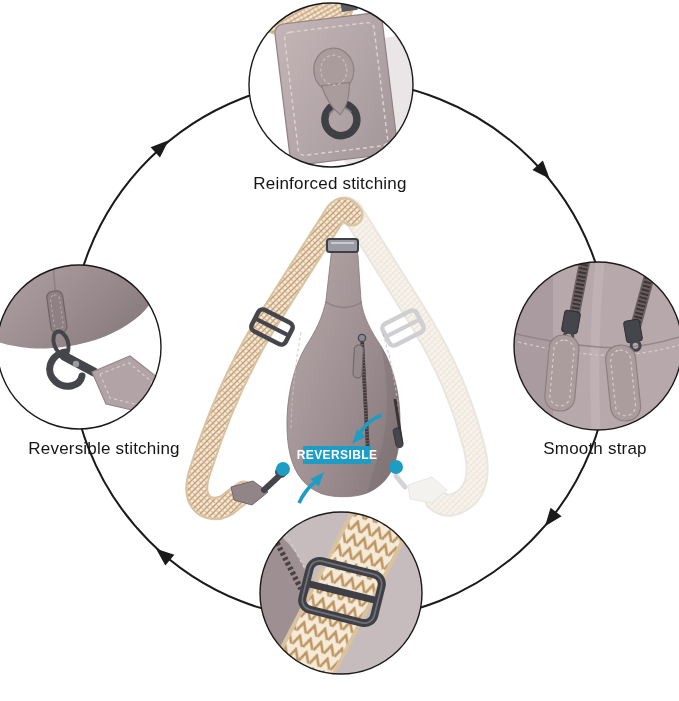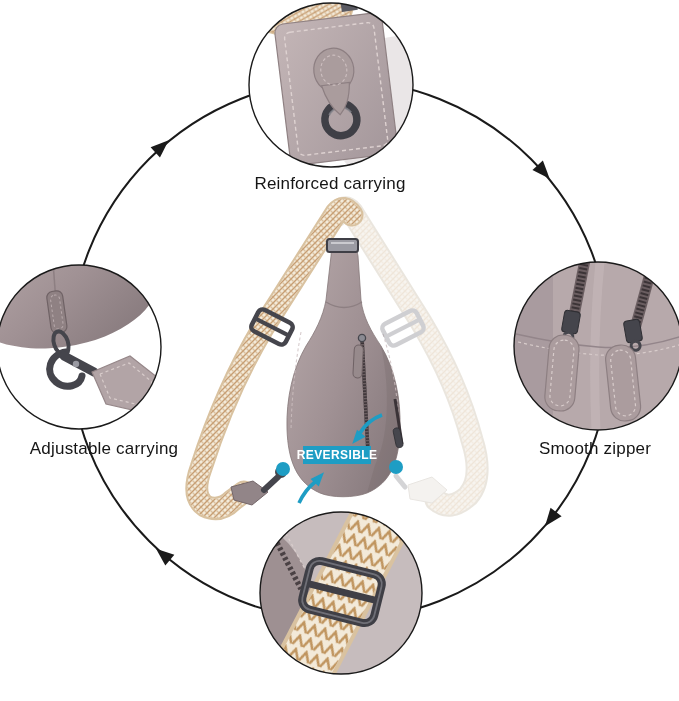--- a/index.html
+++ b/index.html
@@ -243,19 +243,19 @@
       <g transform="translate(342,592) rotate(14)">
         <rect x="-37" y="-25" width="74" height="50" rx="10" fill="none" stroke="#3f3f46" stroke-width="8"></rect>
         <line x1="-37" y1="0" x2="37" y2="0" stroke="#3f3f46" stroke-width="7"></line>
         <rect x="-37" y="-25" width="74" height="50" rx="10" fill="none" stroke="#84848c" stroke-width="1.8" opacity="0.7"></rect>
       </g>
     </g>
     <circle cx="341" cy="593" r="81" fill="none" stroke="#1a1a1a" stroke-width="1.4"></circle>
   </g>
 </svg>
 
-  <div class="feature-label label-top">Reinforced carrying</div>
-  <div class="feature-label label-right">Smooth zipper</div>
-  <div class="feature-label label-left">Adjustable carrying</div>
+  <div class="feature-label label-top">Reinforced stitching</div>
+  <div class="feature-label label-right">Smooth strap</div>
+  <div class="feature-label label-left">Reversible stitching</div>
 
   <div class="badge">REVERSIBLE</div>
 
 </div>
 
 </body></html>

